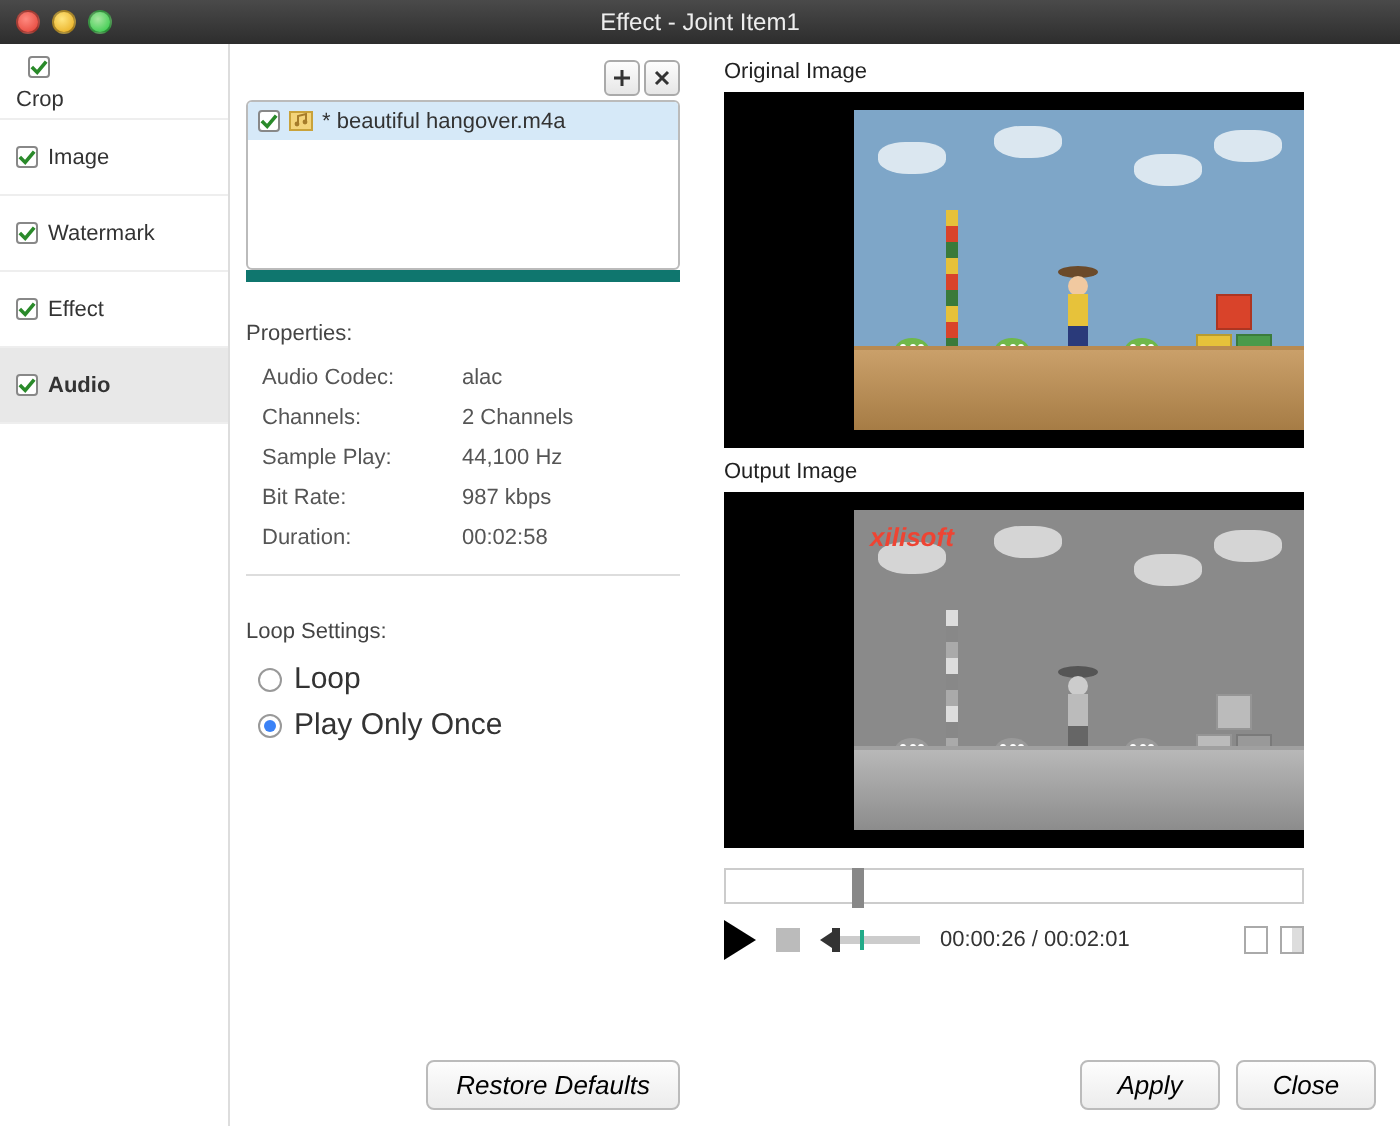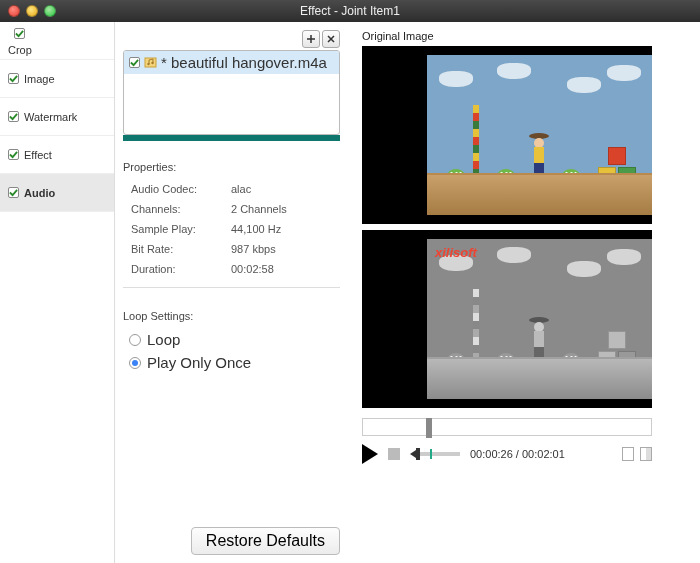--- a/index.html
+++ b/index.html
@@ -20,36 +20,36 @@
 .side-item.crop { flex-direction: column; align-items: flex-start; gap: 2px; }
 .side-item.active { background: #e8e8e8; font-weight: bold; }
 .crop-icon { margin-left: 18px; }
 .chk { width: 11px; height: 11px; border: 1px solid #888; border-radius: 2px; display: inline-flex; align-items: center; justify-content: center; background: #fff; }
 .chk svg { width: 9px; height: 9px; }
 
 .middle { width: 235px; padding: 8px 10px 8px 8px; display: flex; flex-direction: column; }
 .filebox-actions { display: flex; justify-content: flex-end; gap: 2px; margin-bottom: 2px; }
 .icon-btn { width: 18px; height: 18px; border: 1px solid #aaa; border-radius: 3px; background: linear-gradient(#fdfdfd,#e6e6e6); display: flex; align-items: center; justify-content: center; cursor: pointer; font-size: 12px; }
 .filelist { height: 85px; border: 1px solid #bbb; border-radius: 3px; background: #fff; overflow: hidden; }
-.file-row { display: flex; align-items: center; gap: 4px; padding: 3px 5px; background: #d6e9f8; font-size: 15px; }
+.file-row { display: flex; align-items: center; gap: 4px; padding: 3px 5px; background: #d6e9f8; font-size: 11px; }
 .file-icon { width: 13px; height: 13px; }
 
 .section-label { margin: 14px 0 6px 0; color: #444; font-size: 11px; }
 .props { border-top: 6px solid #0f766e; padding-top: 6px; }
 .prop-row { display: flex; padding: 4px 8px; font-size: 11px; color: #555; }
 .prop-key { width: 100px; }
 .prop-val { }
 
 .loop { border-top: 1px solid #ddd; padding-top: 8px; margin-top: 8px; }
 .radio-row { display: flex; align-items: center; gap: 6px; padding: 3px 6px; font-size: 15px; cursor: pointer; }
 .radio { width: 12px; height: 12px; border: 1px solid #999; border-radius: 50%; display: inline-flex; align-items: center; justify-content: center; background: #fff; }
 .radio.checked::after { content: ""; width: 6px; height: 6px; border-radius: 50%; background: #3b82f6; }
 
 .middle-footer { margin-top: auto; display: flex; justify-content: flex-end; padding-top: 10px; }
-.btn { padding: 4px 14px; border: 1px solid #bbb; border-radius: 4px; background: linear-gradient(#fdfdfd,#ececec); font-size: 16px; cursor: pointer; }
+.btn { padding: 4px 14px; border: 1px solid #bbb; border-radius: 4px; background: linear-gradient(#fdfdfd,#ececec); font-size: 13px; cursor: pointer; font-style: italic; }
 
 .right { flex: 1; padding: 8px 12px 8px 12px; display: flex; flex-direction: column; }
 .preview-label { font-size: 11px; margin-bottom: 4px; color: #222; font-weight: 500; }
 .preview { width: 290px; height: 178px; background: #000; position: relative; margin-bottom: 6px; display: flex; align-items: center; justify-content: flex-end; }
 .scene { width: 225px; height: 160px; position: relative; overflow: hidden; }
 .sky { position: absolute; inset: 0; }
 .floor { position: absolute; left:0; right:0; bottom:0; height: 42px; }
 .cloud { position: absolute; width: 34px; height: 16px; border-radius: 40% 40% 45% 45%; opacity: 0.9; }
 .cloud::before, .cloud::after { content:""; position:absolute; border-radius:50%; }
 .color .sky { background: #7ea6c8; }
@@ -272,20 +272,21 @@
           </div>
         <div class="blocks">
             <div class="block b1"></div>
             <div class="block b2"></div>
             <div class="block b3"></div>
           </div>
         <div class="floor"></div>
       </div>
     </div>
 
+    <div class="preview-label">Output Image</div>
     <div class="preview">
       <div class="scene bw">
         <div class="sky"></div>
         <div class="cloud" style="left:12px; top:16px;"></div>
         <div class="cloud" style="left:70px; top:8px;"></div>
         <div class="cloud" style="left:140px; top:22px;"></div>
         <div class="cloud" style="left:180px; top:10px;"></div>
         <div class="post" style="left:46px;"></div>
         <div class="char alien" style="left:20px;">
             <div class="bod"></div>
@@ -337,15 +338,19 @@
             <div class="vol-thumb"></div>
           </div>
       </div>
       <div class="time">00:00:26 / 00:02:01</div>
       <div class="mode-icons">
         <div class="mode-icon"></div>
         <div class="mode-icon" style="background:linear-gradient(90deg,#fff 50%,#ddd 50%);"></div>
       </div>
     </div>
 
+    <div class="right-footer">
+      <button class="btn" style="min-width:70px;">Apply</button>
+      <button class="btn" style="min-width:70px;">Close</button>
+    </div>
   </div>
 
 </div>
 
 </body></html>

